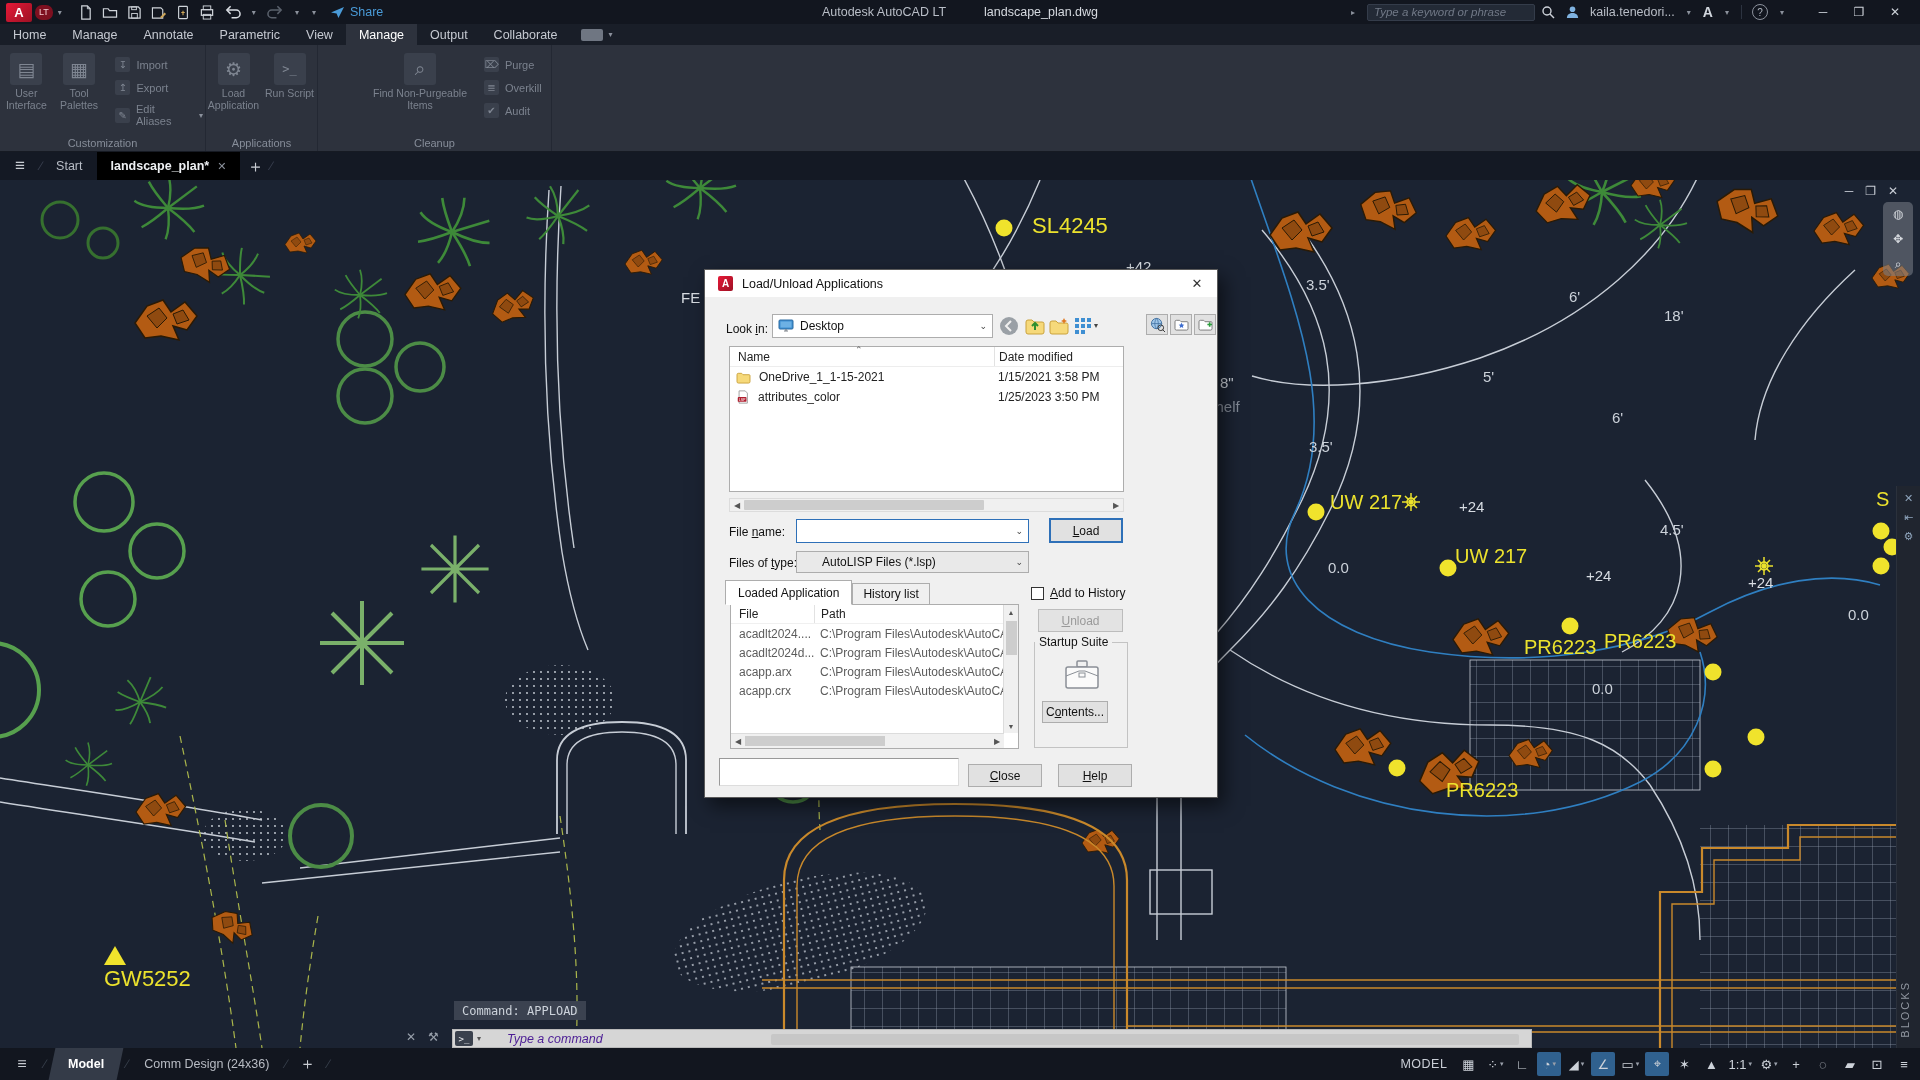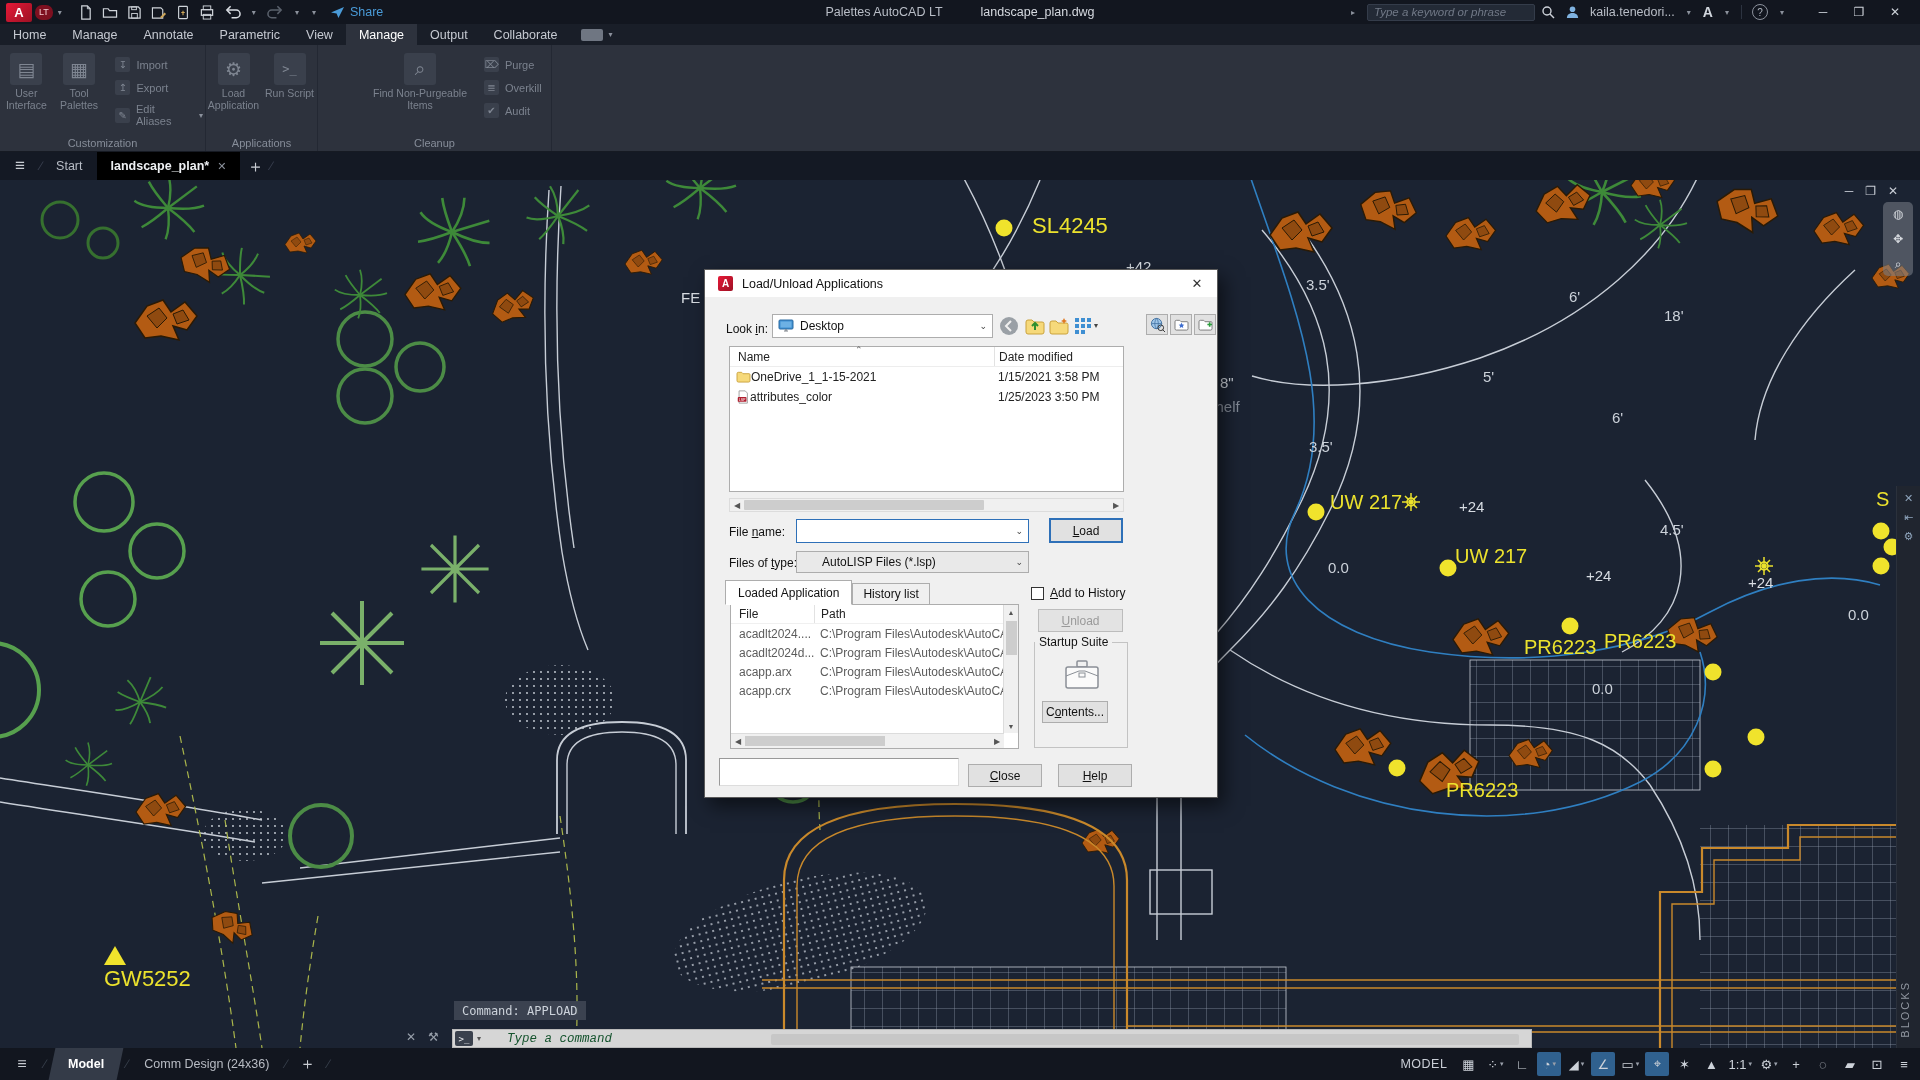--- a/index.html
+++ b/index.html
@@ -65,21 +65,21 @@
   .navfloat{position:absolute;left:1883px;top:22px;width:30px;height:74px;background:rgba(122,128,137,.55);border-radius:5px;display:flex;flex-direction:column;align-items:center;justify-content:space-around;color:#d8dbe0;font-size:12px;}
   .sidestrip{position:absolute;left:1896px;top:306px;width:24px;height:562px;background:#20252f;border-left:1px solid #2b313c;}
   .sidestrip .ic{width:100%;text-align:center;color:#8fa5bd;font-size:11px;margin-top:6px;}
   .blocks-vert{position:absolute;left:2px;bottom:10px;writing-mode:vertical-rl;transform:rotate(180deg);color:#9298a2;font-size:11px;letter-spacing:2px;}
 
   
   .cmd-history{position:absolute;left:454px;top:1001px;height:19px;padding:0 8px;background:rgba(62,69,82,.92);color:#ccd2da;font-size:12px;display:flex;align-items:center;font-family:"DejaVu Sans Mono",monospace;}
   .cmd-row{position:absolute;left:452px;top:1029px;width:1080px;height:19px;background:#d6d6d6;display:flex;align-items:center;border:1px solid #b9b9b9;}
   .cmd-prompt{width:18px;height:15px;background:#3a414d;color:#e8eaee;font-size:9px;display:flex;align-items:center;justify-content:center;border-radius:2px;margin-left:2px;font-family:"DejaVu Sans Mono",monospace;}
   .cmd-caret{color:#555;font-size:8px;margin:0 4px;}
-  .cmd-text{color:#14532d;font-style:italic;font-size:12.5px;font-family:Liberation Mono, monospace;margin-left:22px;}
+  .cmd-text{color:#4c1d95;font-style:italic;font-size:12.5px;font-family:Liberation Sans, sans-serif;margin-left:22px;}
   .cmd-thumb{position:absolute;left:318px;top:4px;width:748px;height:11px;background:#c7c7c7;border-radius:2px;}
   .cmd-side{position:absolute;left:406px;top:1030px;display:flex;gap:12px;color:#98a0ab;font-size:12px;}
 
   
   .statusbar{position:absolute;left:0;top:1048px;width:1920px;height:32px;background:#12161f;display:flex;align-items:center;color:#c9ced6;font-size:12.5px;}
   .sb-left{display:flex;align-items:center;height:100%;}
   .sb-burger{width:44px;text-align:center;font-size:16px;color:#c8ccd2;}
   .ltab{height:100%;display:flex;align-items:center;padding:0 16px;color:#b8bcc4;}
   .ltab.active{background:#343b48;color:#fff;font-weight:bold;transform:skewX(-12deg);margin:0 6px;}
   .ltab.active>span{transform:skewX(12deg);display:block;}
@@ -103,21 +103,21 @@
   .combo .dd{margin-left:auto;margin-right:5px;font-size:9px;color:#444;}
   .btn{position:absolute;background:#e1e1e1;border:1px solid #adadad;display:flex;align-items:center;justify-content:center;font-size:12px;color:#111;}
   .btn.default{border:2px solid #2e70b8;}
   .btn.disabled{color:#9a9a9a;background:#e3e3e3;border-color:#bcbcbc;}
   .filelist{position:absolute;left:24px;top:76px;width:395px;height:146px;background:#fff;border:1px solid #adadad;}
   .fl-head{display:flex;height:20px;border-bottom:1px solid #ededed;color:#222;align-items:center;position:relative;}
   .fl-head .c1{width:264px;padding-left:8px;}
   .fl-head .c2{padding-left:4px;border-left:1px solid #e2e2e2;height:100%;display:flex;align-items:center;flex:1;}
   .sort-caret{position:absolute;left:125px;top:-2px;font-size:9px;color:#666;}
   .fl-row{display:flex;height:20px;align-items:center;color:#222;}
-  .fl-row .c1{width:264px;display:flex;gap:0;padding-left:6px;}
+  .fl-row .c1{width:264px;display:flex;align-items:center;gap:8px;padding-left:6px;}
   .fl-row .c2{padding-left:4px;flex:1;}
   .hscroll{position:absolute;left:24px;top:228px;width:395px;height:14px;background:#f0f0f0;border:1px solid #dcdcdc;display:flex;align-items:center;}
   .hscroll .arr{width:14px;text-align:center;font-size:8px;color:#555;}
   .hscroll .thumb{height:10px;background:#cdcdcd;border-radius:1px;}
   .tabstrip{position:absolute;left:20px;top:312px;height:23px;display:flex;align-items:flex-end;}
   .tab{border:1px solid #adadad;background:#f0f0f0;padding:3px 10px 3px;font-size:12px;}
   .tab.active{background:#fff;border-bottom:1px solid #fff;padding:5px 12px 4px;position:relative;z-index:2;}
   .checkline{position:absolute;left:326px;top:316px;display:flex;align-items:center;gap:6px;}
   .checkbox{width:13px;height:13px;background:#fff;border:1px solid #333;}
   .applist{position:absolute;left:25px;top:334px;width:289px;height:145px;background:#fff;border:1px solid #adadad;}
@@ -204,21 +204,21 @@
       <span class="caret">▾</span>
       <span class="caret">▾</span>
     </div>
     <div class="share">
       <svg width="15" height="13" viewBox="0 0 16 14">
           <path d="M1 7L15 1 9 13 7 8z" fill="#4a9bd8"></path>
         </svg>
       <span>Share</span>
     </div>
     <div class="tb-center">
-      <span>Palettes AutoCAD LT</span>
+      <span>Autodesk AutoCAD LT</span>
       <span class="tb-doc">landscape_plan.dwg</span>
     </div>
     <div class="tb-right">
       <span class="caret">▸</span>
       <span class="searchbox">
         <input placeholder="Type a keyword or phrase" style="">
         <svg width="14" height="14" viewBox="0 0 14 14">
             <circle cx="6" cy="6" r="4" fill="none" stroke="#cdd2d9" stroke-width="1.4"></circle>
             <path d="M9 9l4 4" stroke="#cdd2d9" stroke-width="1.4"></path>
           </svg>

